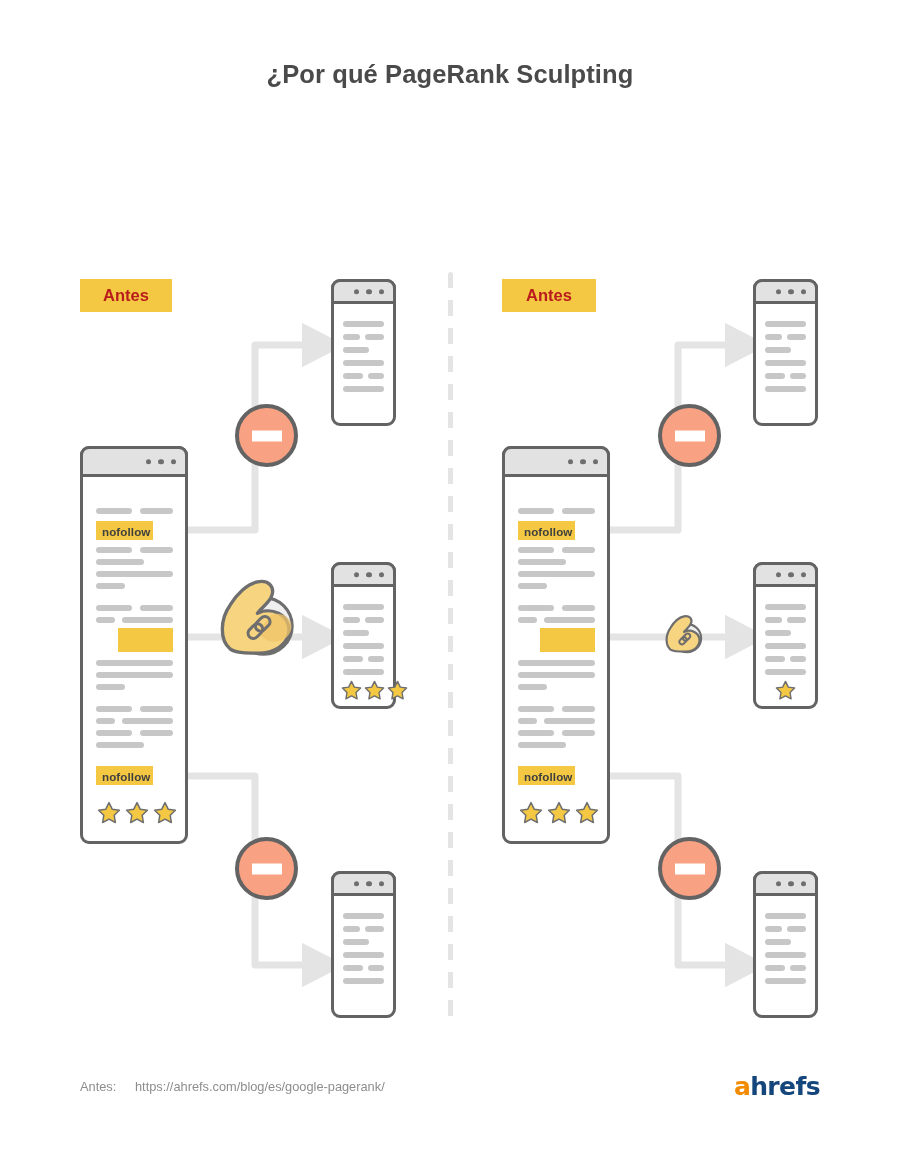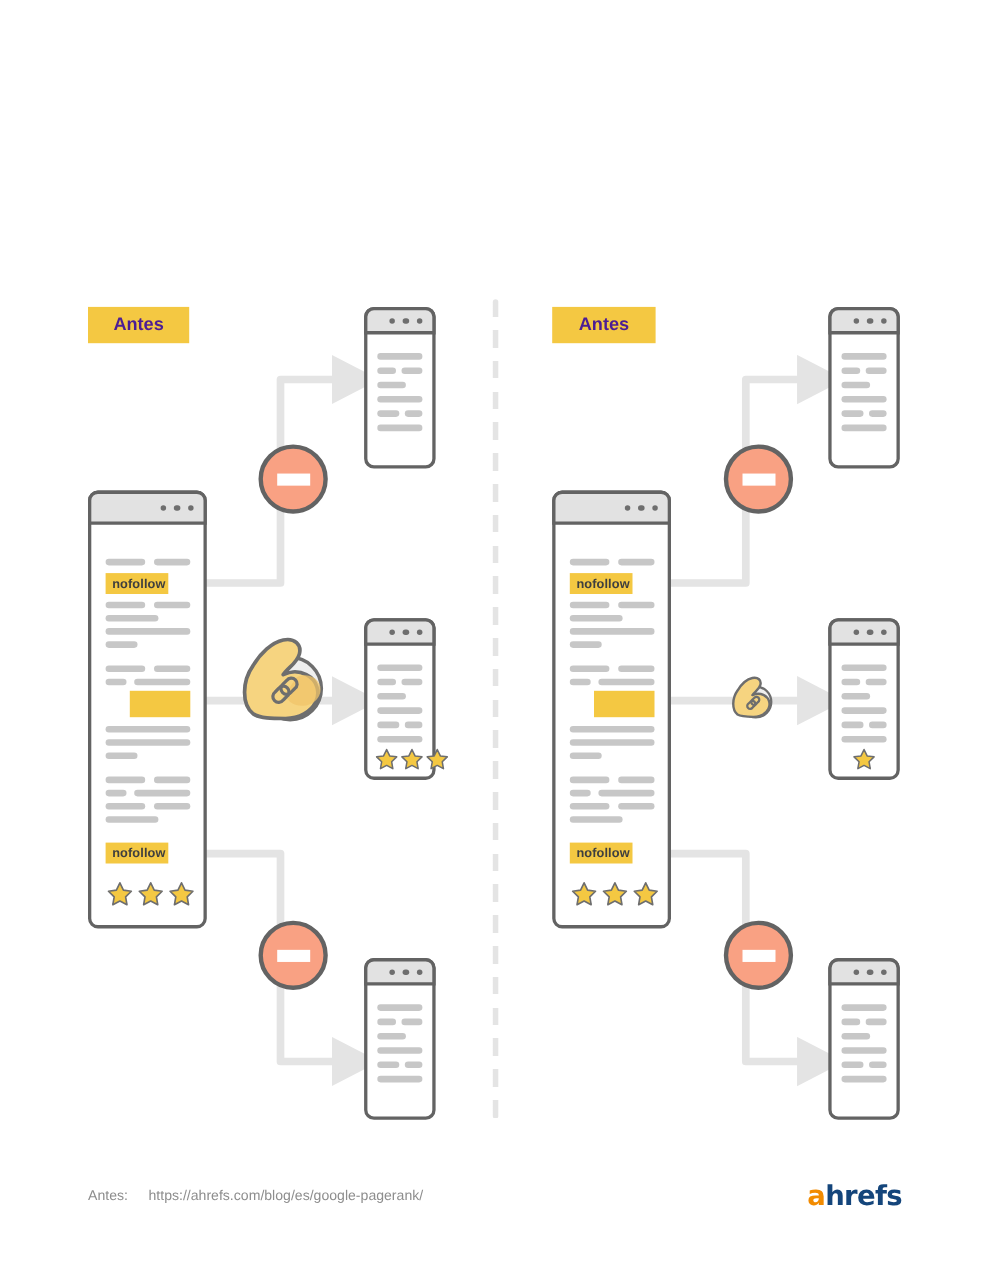--- a/index.html
+++ b/index.html
@@ -35,21 +35,21 @@
       #E4E4E4 0px,#E4E4E4 16px,
       rgba(0,0,0,0) 16px,rgba(0,0,0,0) 28px);
     border-radius:3px;
   }
 
   
   .badge{
     position:absolute;height:33px;
     background:#F4C842;
     display:flex;align-items:center;justify-content:center;
-    color:#4c1d95;font-size:16.5px;font-weight:bold;
+    color:#b91c1c;font-size:16.5px;font-weight:bold;
   }
   .badge.antes{left:80px;top:279px;width:92px;}
   .badge.ahora{left:502px;top:279px;width:94px;}
 
   
   .win{position:absolute;box-sizing:border-box;}
   .win .frame{
     position:absolute;left:0;top:0;width:100%;height:100%;
     box-sizing:border-box;
     border:3.5px solid #636363;
@@ -122,20 +122,21 @@
   }
   .logo .a{color:#F28B00;}
   .logo .rest{color:#14457B;}
 </style>
 </head>
 <body>
 
 <div class="stage">
 
   <div class="title">
+    <span>¿Por qué PageRank Sculpting</span>
   </div>
 
 
   <div class="divider"></div>
 
   <svg class="conn" viewBox="0 0 900 1159">
     <defs>
       <marker id="arrow" markerWidth="7" markerHeight="7" refX="1.2" refY="3.2" orient="auto" markerUnits="strokeWidth">
         <path d="M0,0 L6.2,3.2 L0,6.4 z" fill="#E4E4E4"></path>
       </marker>

